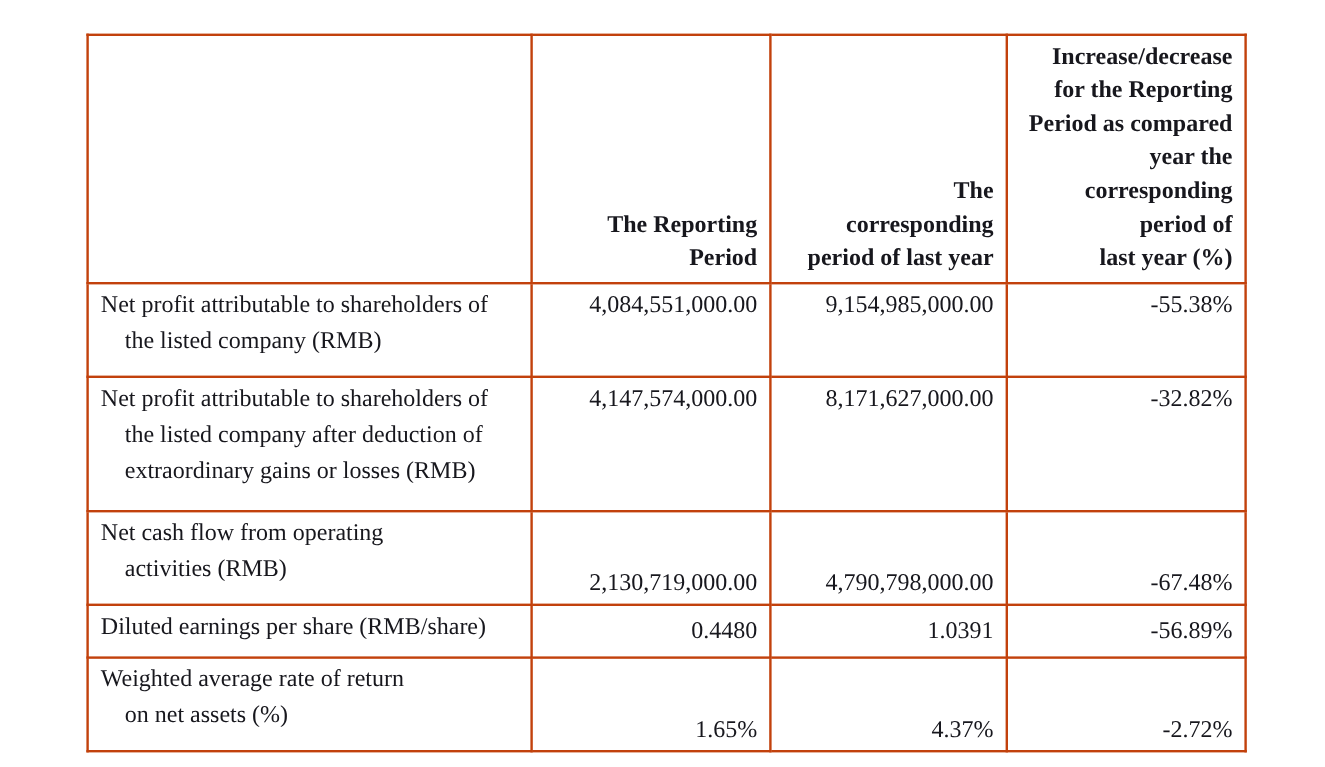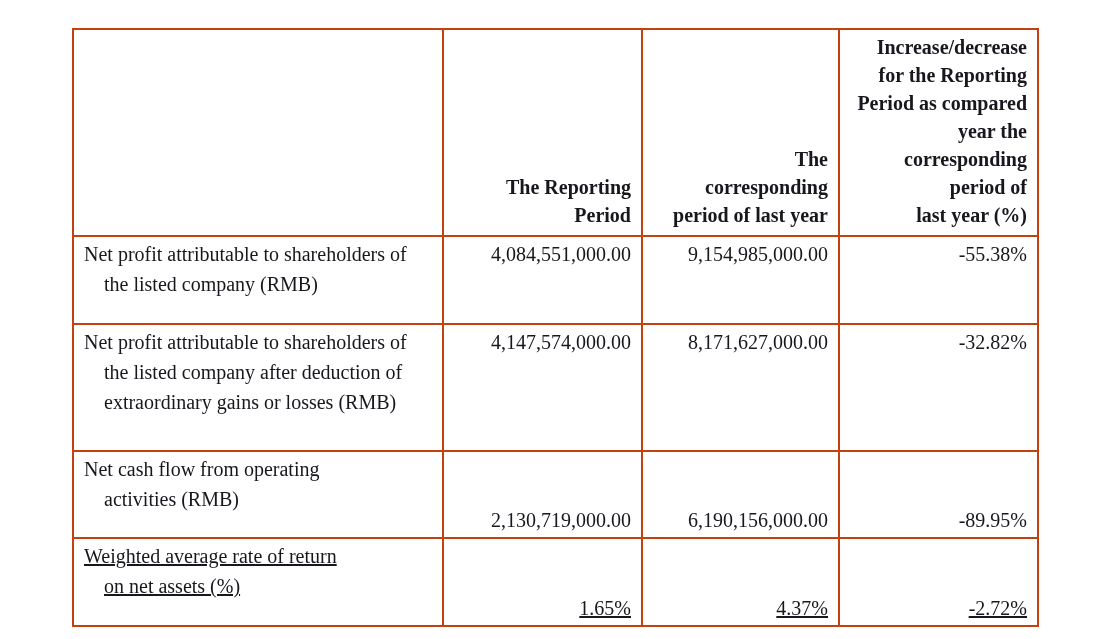--- a/index.html
+++ b/index.html
@@ -51,21 +51,21 @@
   }
   .line { white-space: nowrap; }
   .line.indent { padding-left: 20px; }
   tr.h-header { height: 205px; }
   tr.r0 { height: 35px; }
   tr.r1 { height: 65px; }
   tr.r2 { height: 94px; }
   tr.r3 { height: 65px; margin-left: 30px; }
   tr.r4 { height: 33px; }
   tr.r5 { height: 38px; }
-  tr.r6 { height: 64px; text-decoration: underline; }
+  tr.r6 { height: 64px; }
   td.v-top { vertical-align: top; }
   td.v-mid { vertical-align: middle; }
   td.v-bot { vertical-align: bottom; padding-bottom: 4px; }
 </style>
 </head>
 <body>
 
 <div class="page">
   <table class="fin-table">
     <colgroup>
@@ -116,22 +116,30 @@
         <td class="val v-top">4,147,574,000.00</td>
         <td class="val v-top">8,171,627,000.00</td>
         <td class="val v-top">-32.82%</td>
       </tr>
       <tr class="r3">
         <td class="label">
           <div class="line">Net cash flow from operating</div>
           <div class="line indent">activities (RMB)</div>
         </td>
         <td class="val v-bot">2,130,719,000.00</td>
-        <td class="val v-bot">6,190,156,000.00</td>
-        <td class="val v-bot">-89.95%</td>
+        <td class="val v-bot">4,790,798,000.00</td>
+        <td class="val v-bot">-67.48%</td>
+      </tr>
+      <tr class="r5">
+        <td class="label v-mid">
+          <div class="line">Diluted earnings per share (RMB/share)</div>
+        </td>
+        <td class="val v-mid">0.4480</td>
+        <td class="val v-mid">1.0391</td>
+        <td class="val v-mid">-56.89%</td>
       </tr>
       <tr class="r6">
         <td class="label">
           <div class="line">Weighted average rate of return</div>
           <div class="line indent">on net assets (%)</div>
         </td>
         <td class="val v-bot">1.65%</td>
         <td class="val v-bot">4.37%</td>
         <td class="val v-bot">-2.72%</td>
       </tr>

